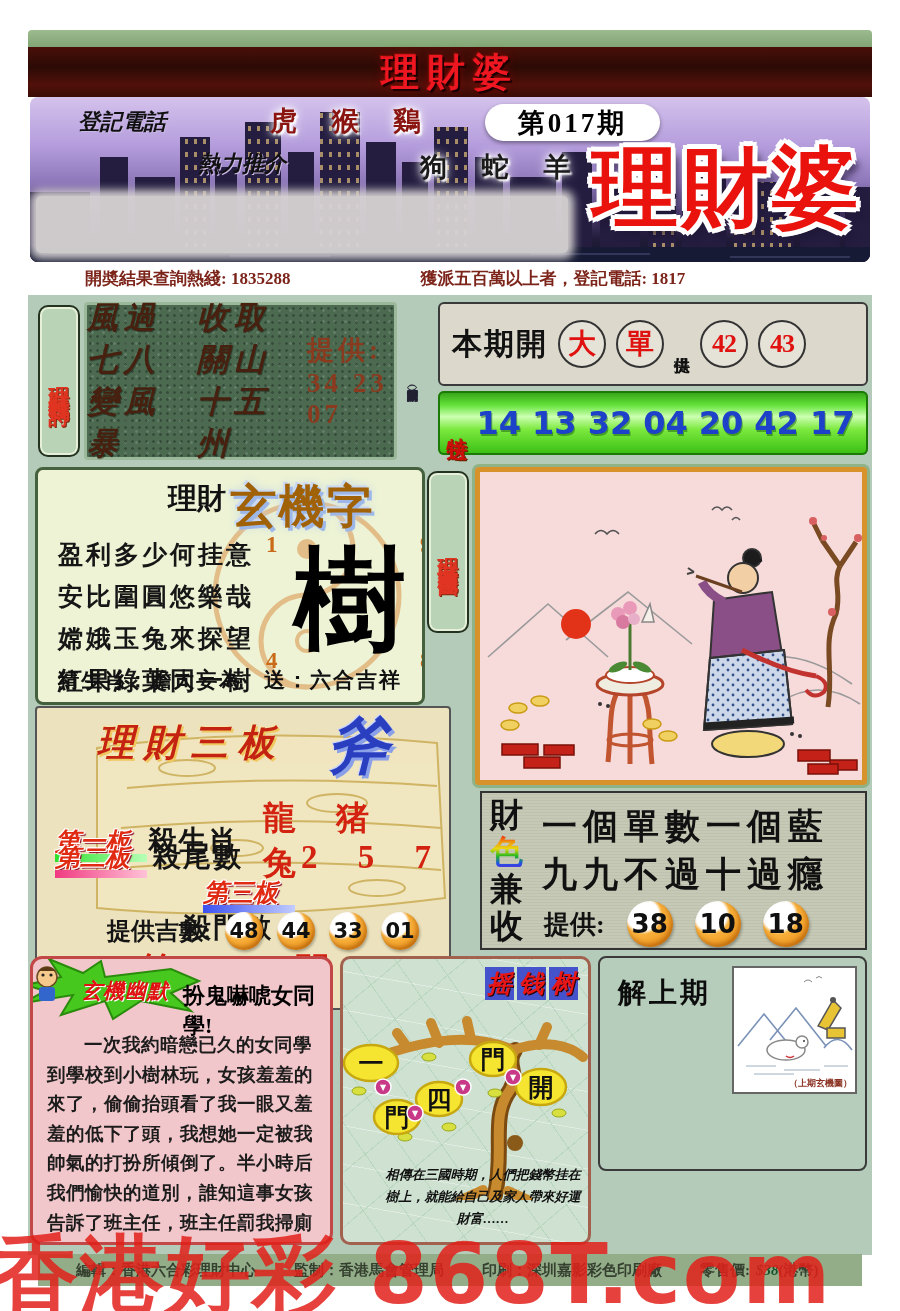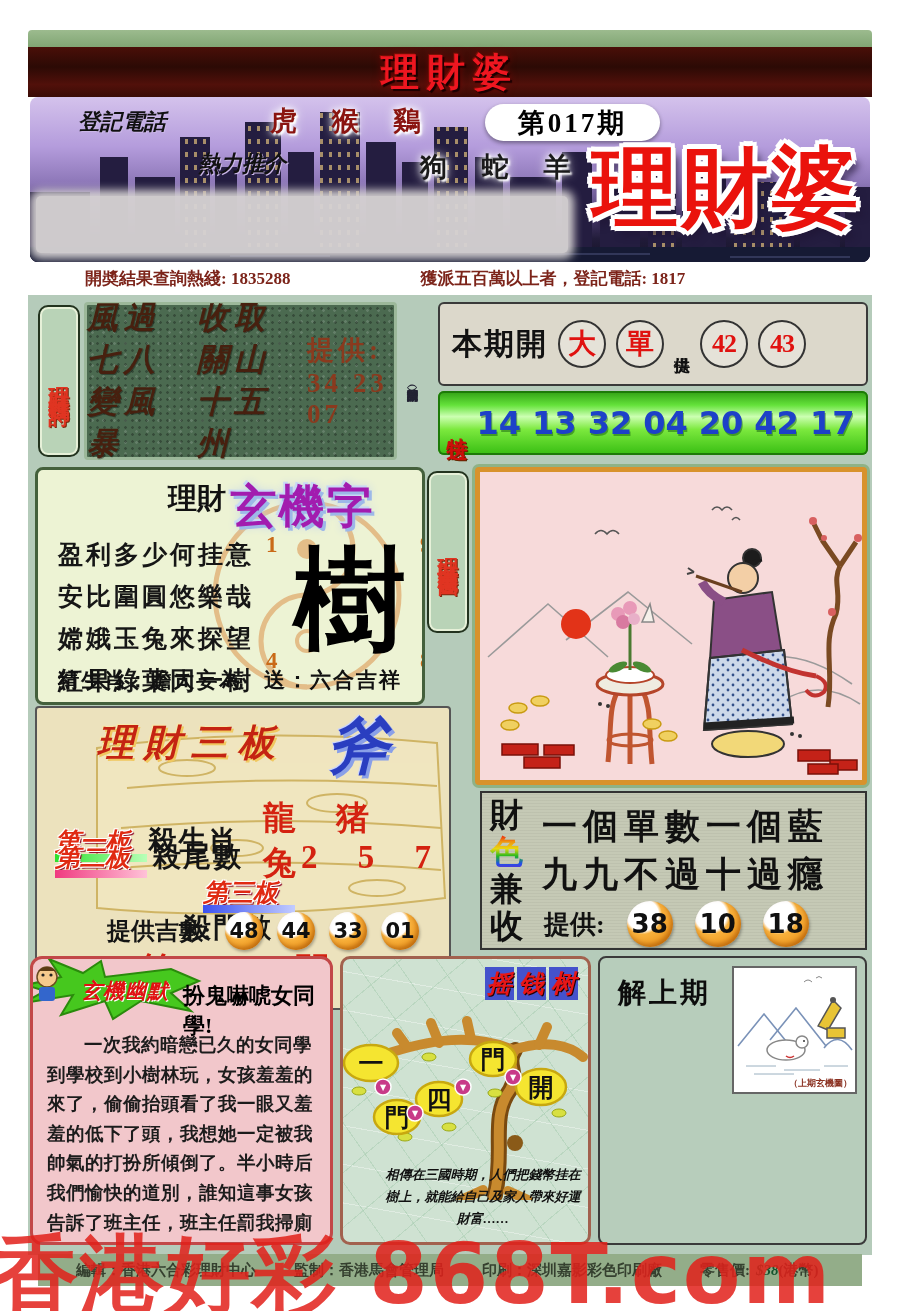--- a/index.html
+++ b/index.html
@@ -78,21 +78,21 @@
   .tesongbar .tslabel { writing-mode:vertical-rl; text-orientation:upright; font-family:"Liberation Serif",serif; font-weight:bold;
      font-size:21px; color:#cc0f0a; line-height:1; letter-spacing:2px; text-shadow:1px 1px 0 #5a2a00; margin-right:4px; }
   .tesongbar .tsnums { flex:1; display:flex; justify-content:space-around; font-weight:bold; font-size:32px; color:#1d41c8;
      text-shadow:1px 2px 0 rgba(10,80,10,.45); font-family:"DejaVu Sans",sans-serif; }
 
   
   .xjzbox { left:35px; top:467px; width:390px; height:238px; background:#edf3d4; border:3px solid #44603c; border-radius:8px; overflow:hidden; }
   .xjz-yinyang { position:absolute; right:10px; top:20px; opacity:.6; }
   .xjz-head { position:absolute; left:130px; top:6px; }
   .xjz-prefix { font-family:"Liberation Serif",serif; font-weight:bold; font-size:29px; color:#111; vertical-align:14px; }
-  .xjz-main { font-family:"Liberation Serif",serif; font-weight:bold; font-size:46px; color:#a21caf;
+  .xjz-main { font-family:"Liberation Serif",serif; font-weight:bold; font-size:46px; color:#a16207;
      text-shadow:3px 3px 0 #9db8e8,-2px -2px 0 #c8d8f5,0 0 10px #b8ccf0; letter-spacing:2px; }
   .xjz-poem { position:absolute; left:20px; top:68px; display:flex; flex-direction:column; gap:9px; }
   .xjz-poem span { font-family:"Liberation Serif",serif; font-weight:bold; font-size:25px; color:#161616; letter-spacing:3px; }
   .xjz-big { position:absolute; left:237px; top:60px; width:150px; height:140px; display:flex; align-items:center; justify-content:center;
      font-family:"Liberation Serif",serif; font-weight:bold; font-size:112px; color:#000; }
   .xjz-corner { position:absolute; font-family:"Liberation Serif",serif; font-weight:bold; font-size:23px; color:#c96a18; }
   .c-tl{left:228px;top:62px;} .c-tr{left:382px;top:62px;} .c-bl{left:228px;top:178px;} .c-br{left:382px;top:178px;}
   .xjz-foot { position:absolute; left:0; bottom:8px; width:100%; text-align:center; font-family:"Liberation Serif",serif;
      font-weight:bold; font-size:21px; color:#111; letter-spacing:2px; }
 
@@ -153,21 +153,21 @@
      background-image:repeating-linear-gradient(55deg,rgba(160,200,170,.45) 0 1px,transparent 1px 34px),
                       repeating-linear-gradient(-40deg,rgba(160,200,170,.45) 0 1px,transparent 1px 42px),
                       repeating-linear-gradient(10deg,rgba(255,255,255,.35) 0 1px,transparent 1px 38px); }
   .tree-title { position:absolute; right:10px; top:8px; display:flex; gap:3px; }
   .tree-title span { background:#4452cc; color:#e81616; font-family:"Liberation Serif",serif; font-weight:bold; font-style:italic;
      font-size:25px; padding:0 2px; text-shadow:1px 1px 0 #200; }
   .tree-caption { position:absolute; left:40px; bottom:12px; width:200px; font-family:"Liberation Serif",serif; font-weight:bold;
      font-style:italic; font-size:13px; color:#101010; line-height:1.7; text-align:center; }
 
   
-  .jsqbox { left:598px; top:956px; width:269px; height:289px; background:#b7cdbb; border:2px solid #3a3a3a; border-radius:8px; }
+  .jsqbox { left:598px; top:956px; width:269px; height:215px; background:#b7cdbb; border:2px solid #3a3a3a; border-radius:8px; }
   .jsq-title { position:absolute; left:18px; top:16px; font-family:"Liberation Serif",serif; font-weight:bold; font-size:28px;
      color:#0c0c0c; letter-spacing:3px; }
   .jsq-frame { position:absolute; right:8px; top:8px; width:125px; height:128px; background:#ffffff; border:2px solid #666; }
   .jsq-cap { position:absolute; right:3px; bottom:2px; font-size:9px; font-weight:bold; color:#8a3020; }
 
   
   .footerbar { left:38px; top:1254px; width:824px; height:32px; background:#93ad89; display:flex; align-items:center;
      font-family:"Liberation Serif",serif; font-weight:bold; font-size:15px; color:#35402f; }
   .footerbar span { margin-left:38px; white-space:nowrap; }
   .footerbar .price-red { color:#14532d; font-style:italic; margin-left:8px; }

